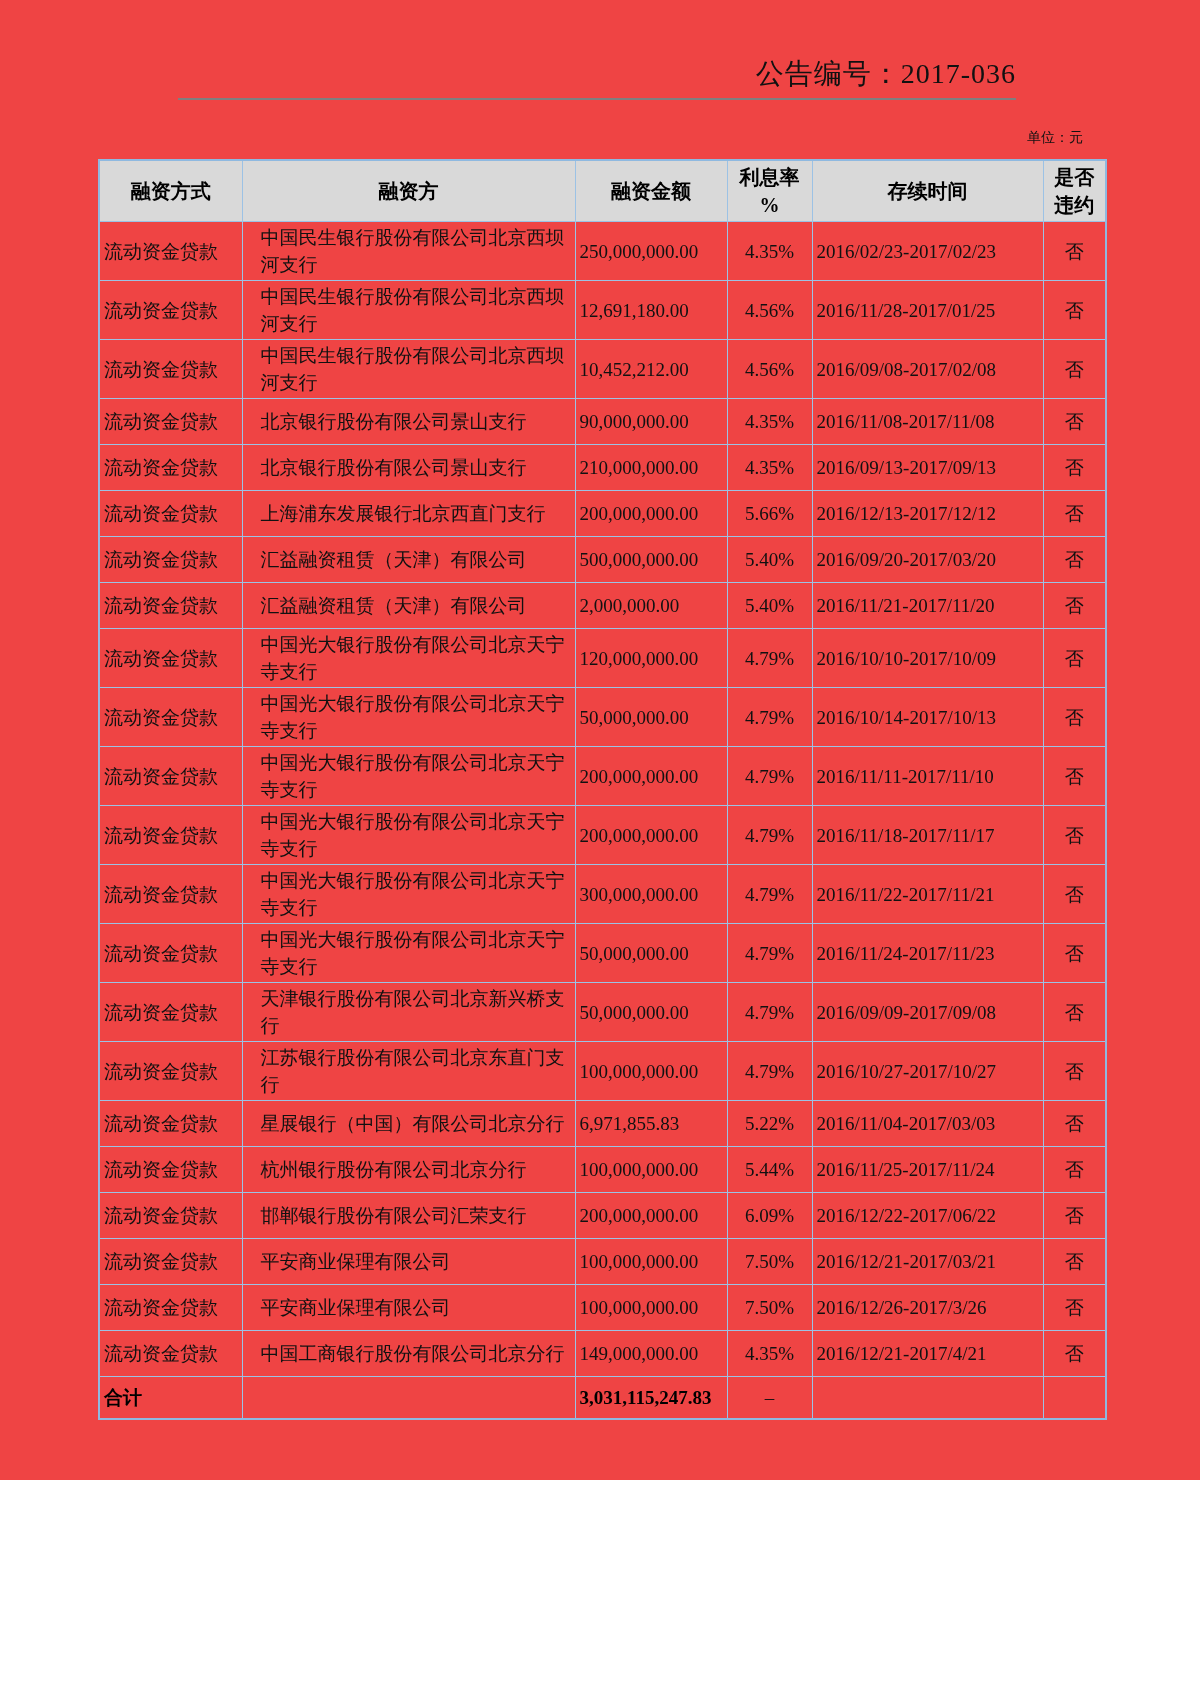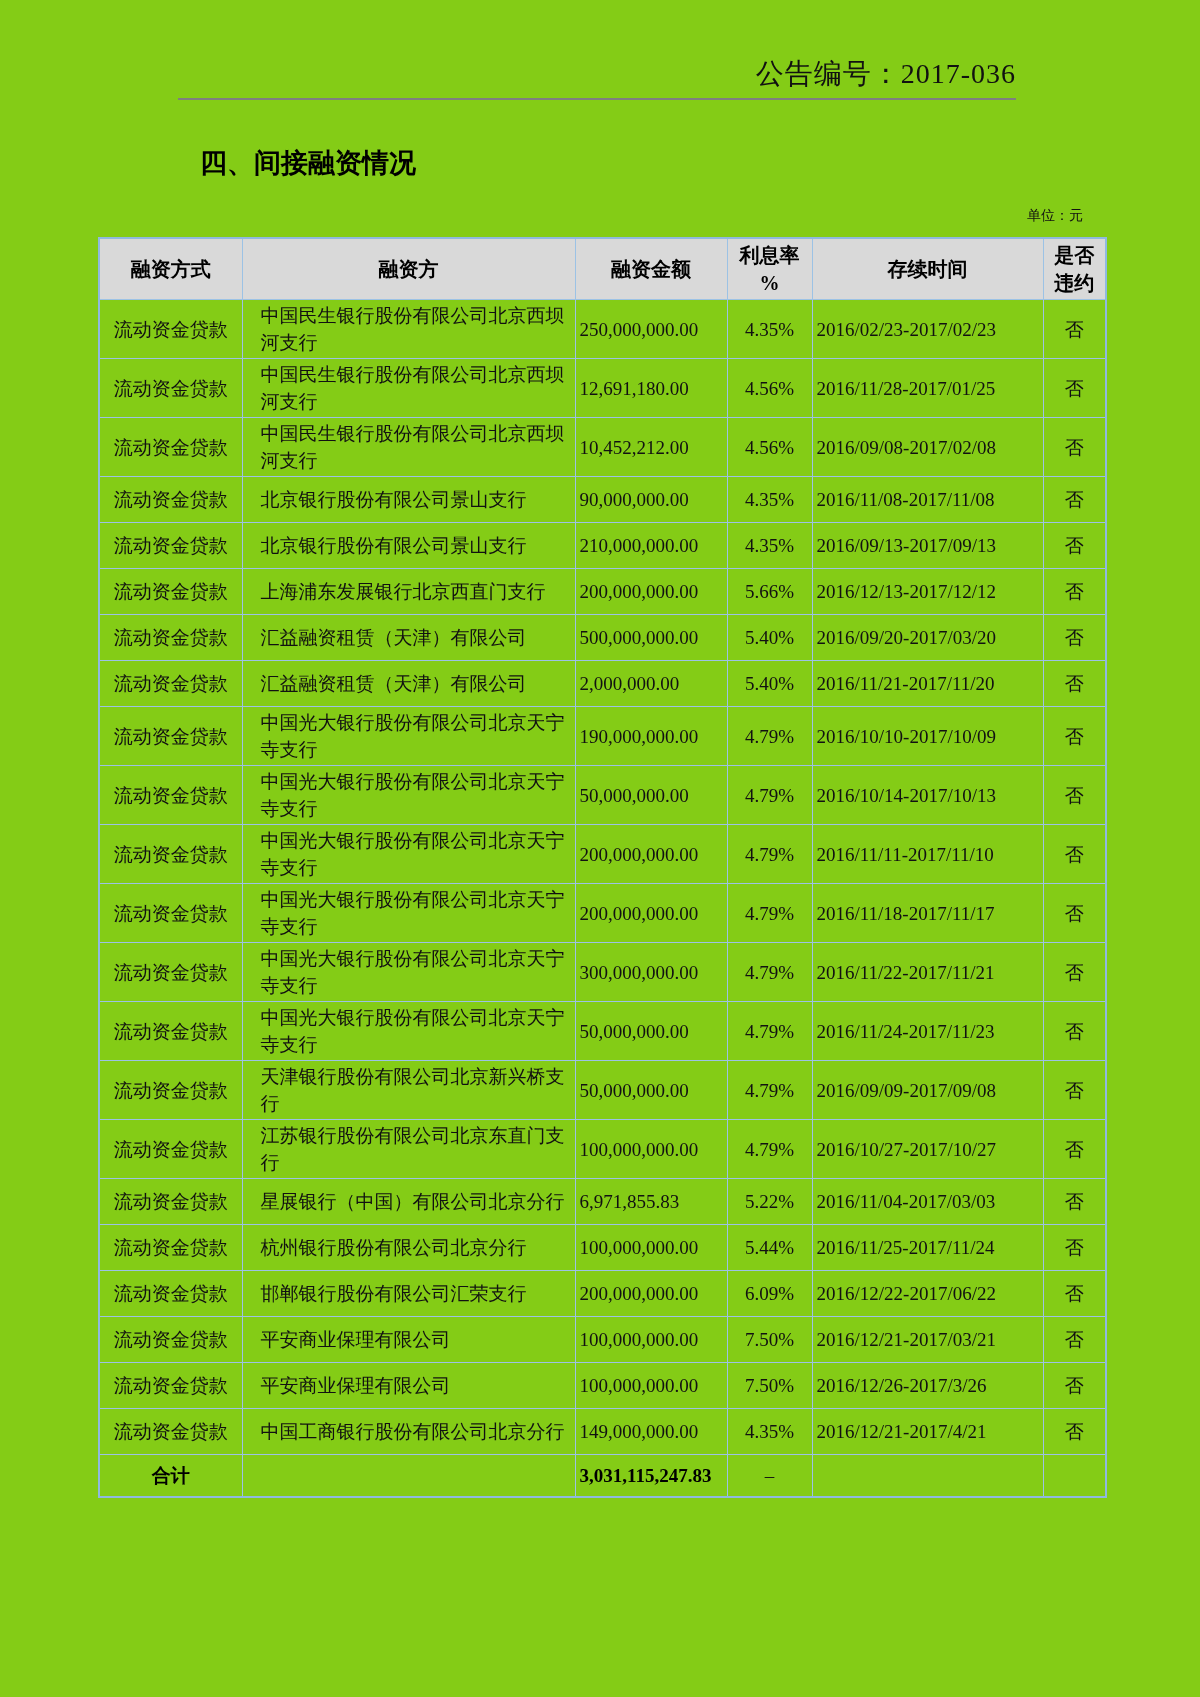--- a/index.html
+++ b/index.html
@@ -1,21 +1,21 @@
 <!DOCTYPE html>
 <html><head>
 <meta charset="utf-8">
 <style>
   html, body { margin: 0; padding: 0; background: #ffffff; }
   body {
     width: 1200px; height: 1697px;
     font-family: "Liberation Serif", "DejaVu Serif", serif;
     color: #111111;
   }
-  .page { position: relative; width: 1200px; height: 1697px; overflow: hidden; background: #84cc16; }
+  .page { position: relative; width: 1200px; height: 1480px; overflow: hidden; background: #ef4444; }
 
   .doc-header {
     margin: 58px 0 0 178px;
     width: 838px;
     text-align: right;
     border-bottom: 2px solid #7f7f7f;
     padding-bottom: 8px;
     font-size: 28px;
     line-height: 32px;
     letter-spacing: 1px;
@@ -64,39 +64,38 @@
     color: #000000;
   }
   .fin-table thead th span { display: block; }
   .fin-table td {
     height: 46px;
     vertical-align: middle;
     font-size: 19px;
     line-height: 27px;
     padding: 2px 4px;
   }
-  .c-method   { text-align: center; }
+  .c-method   { }
   .c-financier{ text-align: left; padding-left: 18px !important; padding-right: 5px !important; }
   .c-amount   { text-align: left; padding-right: 14px !important; }
   .c-rate     { text-align: center; }
   .c-period   { }
   .c-default  { text-align: center; }
   .total-row td { height: 42px; margin-top: 8px; }
   .total-row .c-method, .total-row .c-amount { font-weight: bold; color: #000000; }
 </style>
 </head>
 <body>
 
 <div class="page">
 
   <div class="doc-header">
     <span>公告编号：2017-036</span>
   </div>
 
-  <div class="section-title">四、间接融资情况</div>
 
   <div class="unit-label">单位：元</div>
 
   <table class="fin-table">
     <colgroup>
       <col style="width:143px">
       <col style="width:333px">
       <col style="width:152px">
       <col style="width:85px">
       <col style="width:231px">
@@ -191,21 +190,21 @@
     <td class="c-method">流动资金贷款</td>
     <td class="c-financier">汇益融资租赁（天津）有限公司</td>
     <td class="c-amount">2,000,000.00</td>
     <td class="c-rate">5.40%</td>
     <td class="c-period">2016/11/21-2017/11/20</td>
     <td class="c-default">否</td>
   </tr>
         <tr>
     <td class="c-method">流动资金贷款</td>
     <td class="c-financier">中国光大银行股份有限公司北京天宁寺支行</td>
-    <td class="c-amount">190,000,000.00</td>
+    <td class="c-amount">120,000,000.00</td>
     <td class="c-rate">4.79%</td>
     <td class="c-period">2016/10/10-2017/10/09</td>
     <td class="c-default">否</td>
   </tr>
         <tr>
     <td class="c-method">流动资金贷款</td>
     <td class="c-financier">中国光大银行股份有限公司北京天宁寺支行</td>
     <td class="c-amount">50,000,000.00</td>
     <td class="c-rate">4.79%</td>
     <td class="c-period">2016/10/14-2017/10/13</td>

